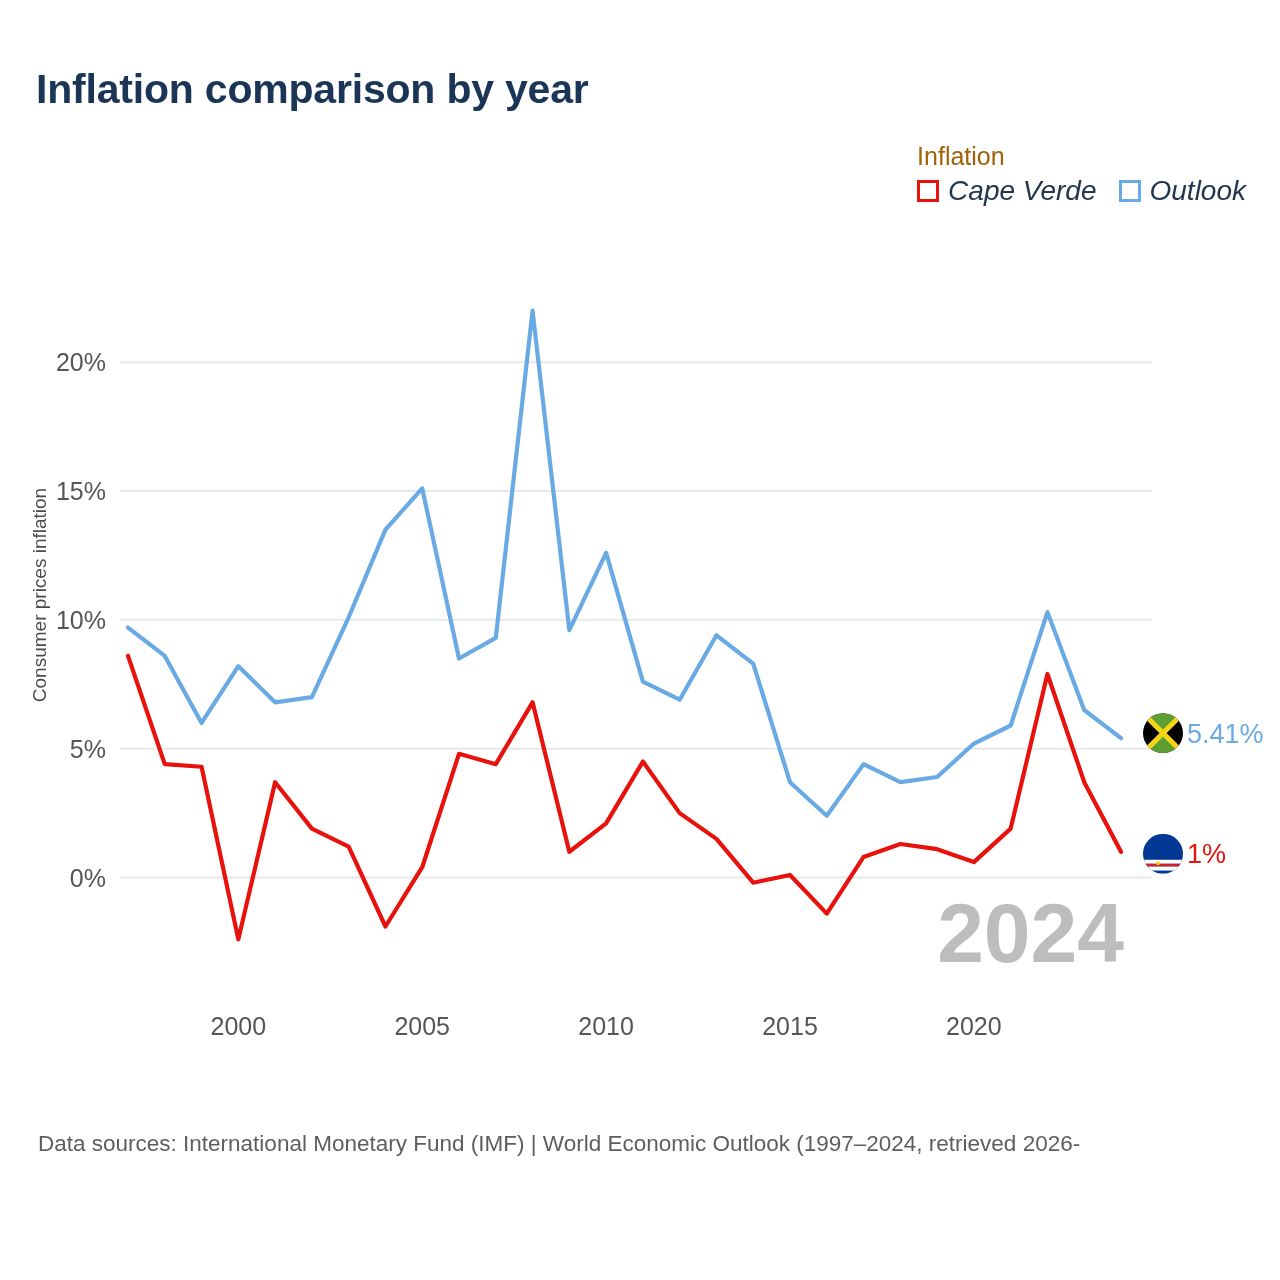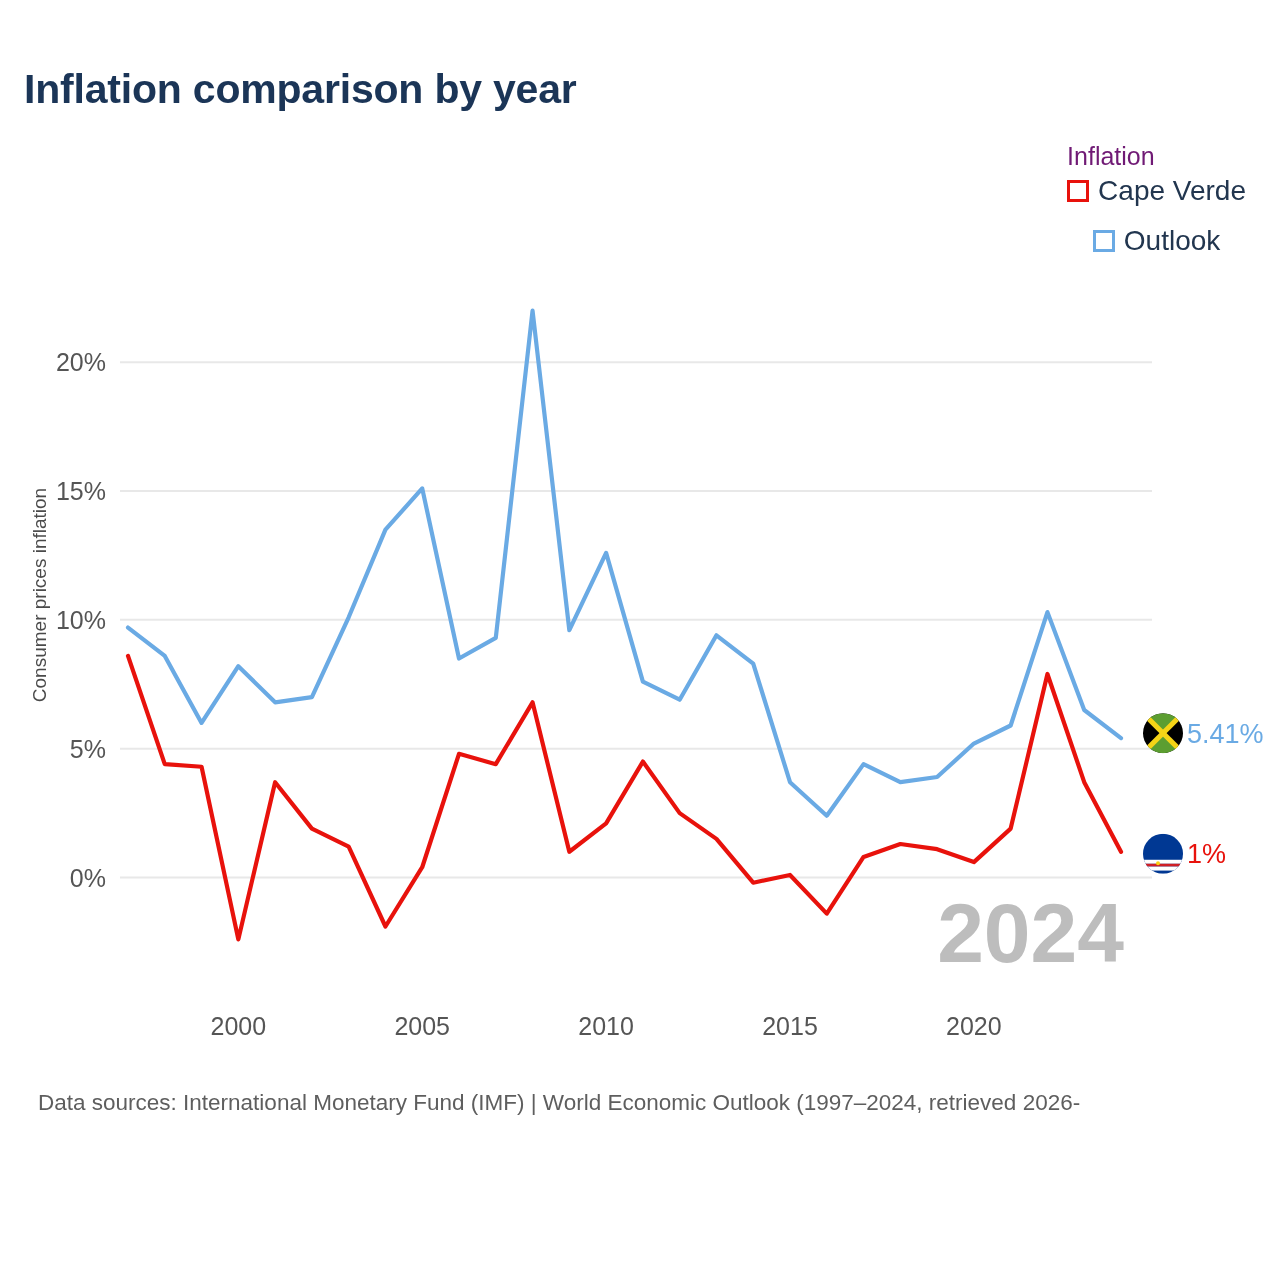--- a/index.html
+++ b/index.html
@@ -14,45 +14,45 @@
     color: #1c3354;
     overflow: hidden;
     position: relative;
   }
   #chart-root {
     position: absolute;
     inset: 0;
   }
   .page-title {
     position: absolute;
-    left: 24px;
+    left: 36px;
     top: 66px;
     font-size: 41px;
     font-weight: bold;
     color: #1b3557;
     letter-spacing: -0.2px;
     white-space: nowrap;
   }
   .legend {
     position: absolute;
     right: 34px;
     top: 142px;
     text-align: right;
   }
   .legend-title {
     font-size: 25px;
-    color: #701a75;
+    color: #a16207;
     margin-bottom: 6px;
     text-align: left;
   }
   .legend-items {
     display: flex;
-    flex-direction: column;
-    align-items: center;
+    flex-direction: row;
     gap: 22px;
+    font-style: italic;
   }
   .legend-item {
     display: flex;
     flex-direction: row;
     align-items: center;
     gap: 9px;
   }
   .legend-swatch {
     width: 22px;
     height: 22px;
@@ -82,21 +82,21 @@
     font-size: 84px;
     font-weight: bold;
     fill: #bdbdbd;
   }
   .end-label {
     font-size: 27px;
   }
   .footer {
     position: absolute;
     left: 38px;
-    top: 1085px;
+    top: 1126px;
     width: 1210px;
     font-size: 22.5px;
     line-height: 1.62;
     color: #5e5e5e;
   }
   .footer div { white-space: nowrap; }
 </style>
 </head>
 <body>
 

